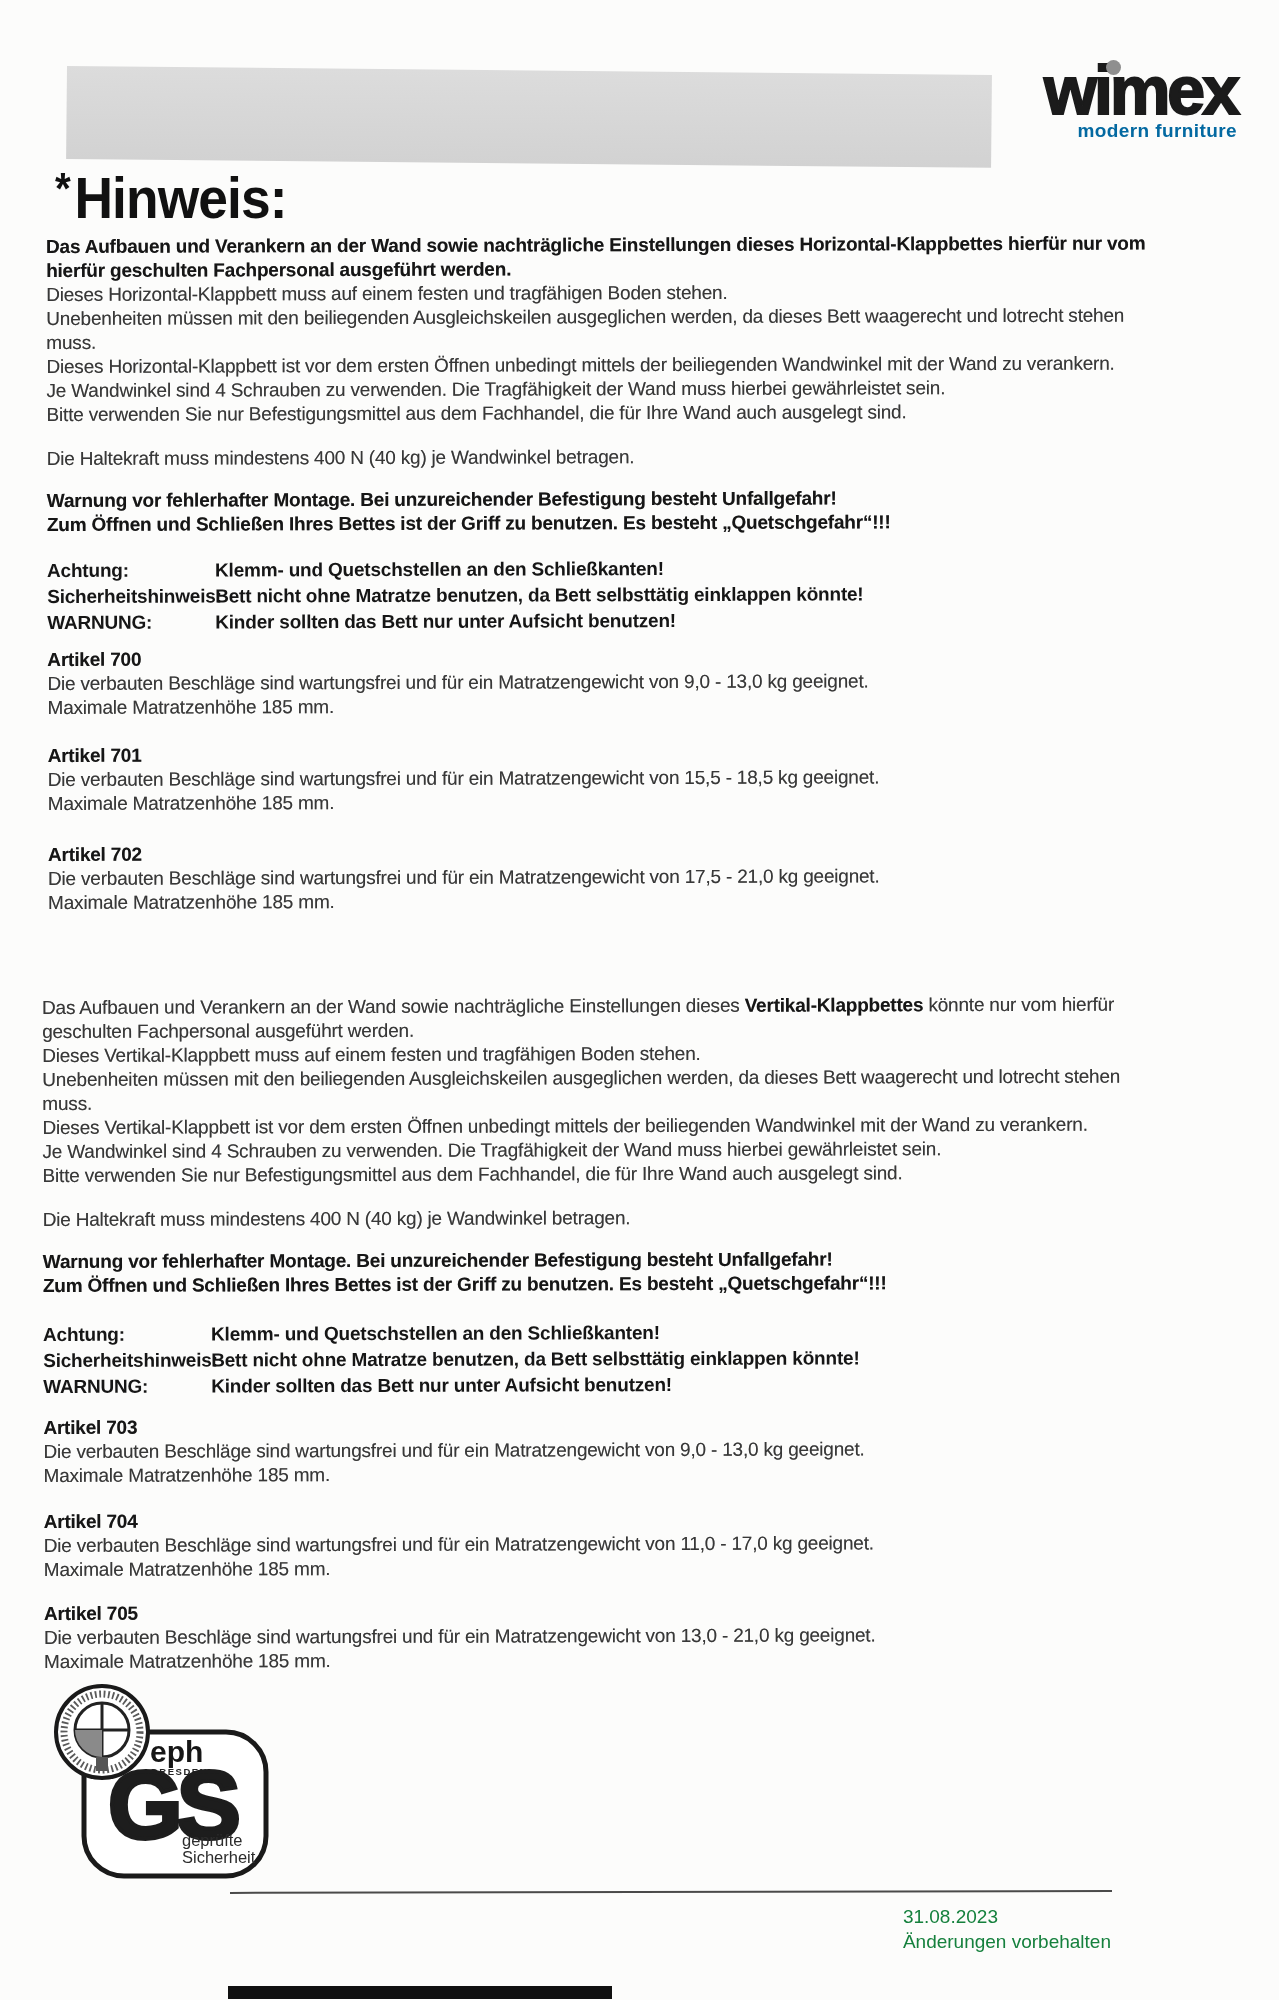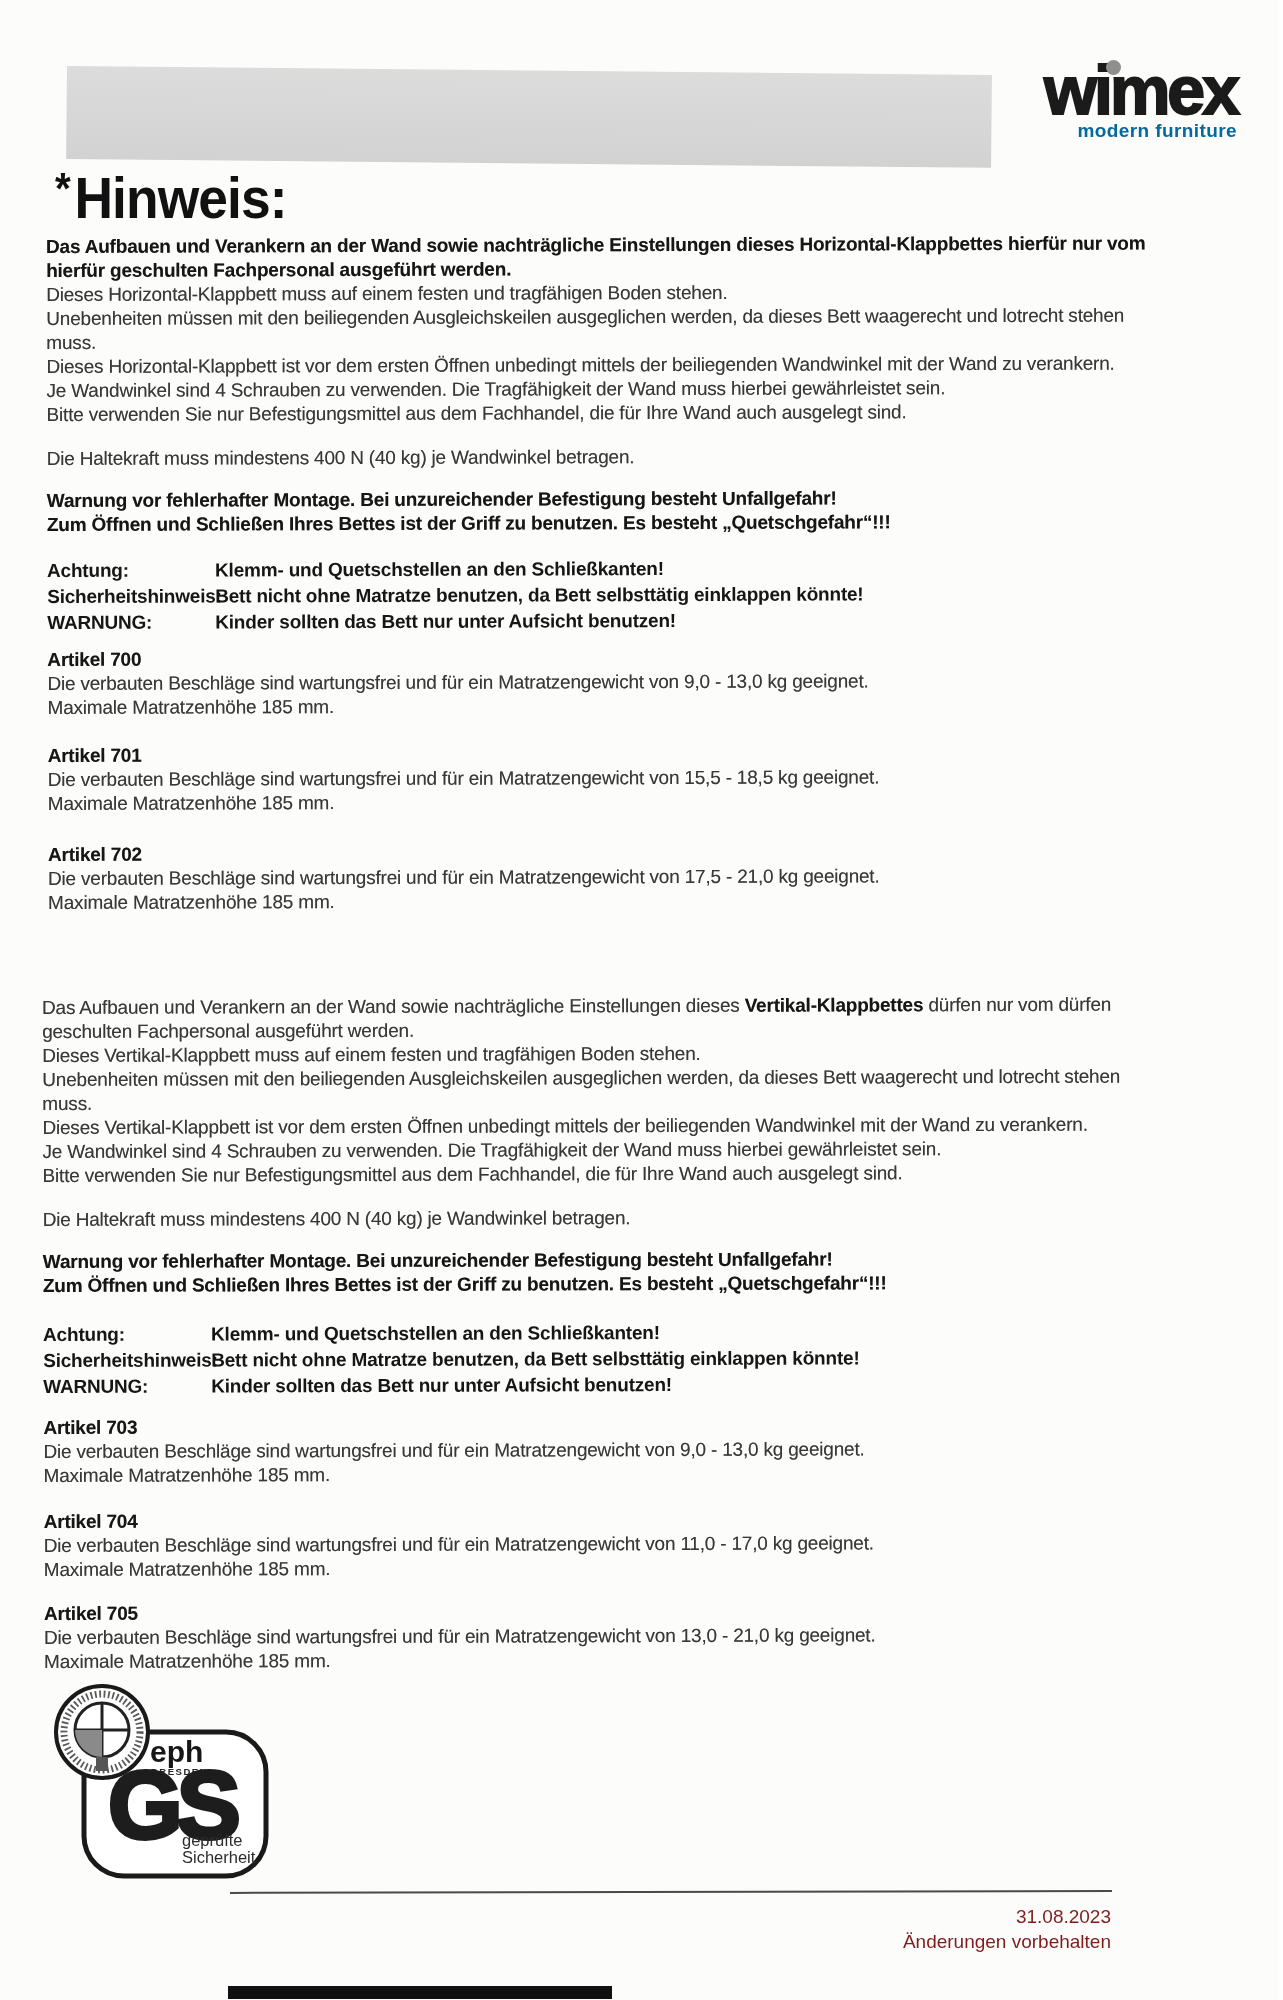--- a/index.html
+++ b/index.html
@@ -30,22 +30,22 @@
   .gap20{margin-top:20px;} .gap18{margin-top:18px;} .gap21{margin-top:21px;}
   .gap24{margin-top:24px;} .gap12{margin-top:12px;} .gap27{margin-top:27px;}
   .gap16{margin-top:16px;} .gap22{margin-top:22px;}
   .nrow{line-height:26px;height:26px;white-space:nowrap;}
   .nlabel{display:inline-block;width:168px;}
   
   .gsbadge{position:absolute;left:32px;top:1680px;}
   
   .footline{position:absolute;left:230px;top:1891px;width:882px;height:2px;background:#4a4a4a;
             transform:rotate(-0.12deg);}
-  .footer{position:absolute;right:168px;top:1904px;text-align:right;font-size:19px;
-          color:#7f1d1d;line-height:25px;}
+  .footer{position:absolute;right:168px;top:1904px;text-align:left;font-size:19px;
+          color:#15803d;line-height:25px;}
   .botbar{position:absolute;left:228px;top:1986px;width:384px;height:13px;background:#101010;}
 </style>
 </head>
 <body>
 
 <div class="page">
 
   <div class="scanbar"></div>
 
   <div class="logo">
@@ -85,21 +85,21 @@
       <p class="ln">Maximale Matratzenhöhe 185 mm.</p>
     </div>
     <div class="gap27">
       <p class="ln b">Artikel 702</p>
       <p class="ln">Die verbauten Beschläge sind wartungsfrei und für ein Matratzengewicht von 17,5 - 21,0 kg geeignet.</p>
       <p class="ln">Maximale Matratzenhöhe 185 mm.</p>
     </div>
   </div>
 
   <div class="sec" style="left:42px;top:996px;">
-    <p class="ln"><span>Das Aufbauen und Verankern an der Wand sowie nachträgliche Einstellungen dieses </span><span class="b">Vertikal-Klappbettes</span><span> dürfen nur vom dürfen</span></p>
+    <p class="ln"><span>Das Aufbauen und Verankern an der Wand sowie nachträgliche Einstellungen dieses </span><span class="b">Vertikal-Klappbettes</span><span> könnte nur vom hierfür</span></p>
     <p class="ln">geschulten Fachpersonal ausgeführt werden.</p>
     <p class="ln">Dieses Vertikal-Klappbett muss auf einem festen und tragfähigen Boden stehen.</p>
     <p class="ln">Unebenheiten müssen mit den beiliegenden Ausgleichskeilen ausgeglichen werden, da dieses Bett waagerecht und lotrecht stehen</p>
     <p class="ln">muss.</p>
     <p class="ln">Dieses Vertikal-Klappbett ist vor dem ersten Öffnen unbedingt mittels der beiliegenden Wandwinkel mit der Wand zu verankern.</p>
     <p class="ln">Je Wandwinkel sind 4 Schrauben zu verwenden. Die Tragfähigkeit der Wand muss hierbei gewährleistet sein.</p>
     <p class="ln">Bitte verwenden Sie nur Befestigungsmittel aus dem Fachhandel, die für Ihre Wand auch ausgelegt sind.</p>
     <p class="ln gap20">Die Haltekraft muss mindestens 400 N (40 kg) je Wandwinkel betragen.</p>
     <p class="ln b gap18">Warnung vor fehlerhafter Montage. Bei unzureichender Befestigung besteht Unfallgefahr!</p>
     <p class="ln b">Zum Öffnen und Schließen Ihres Bettes ist der Griff zu benutzen. Es besteht „Quetschgefahr“!!!</p>

